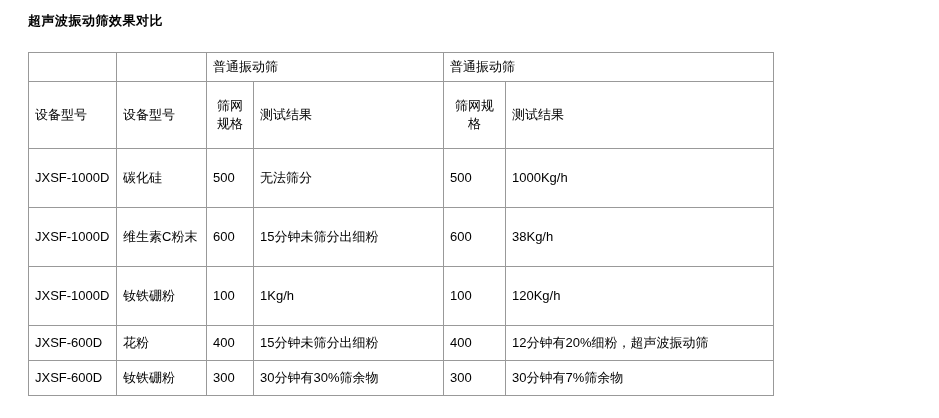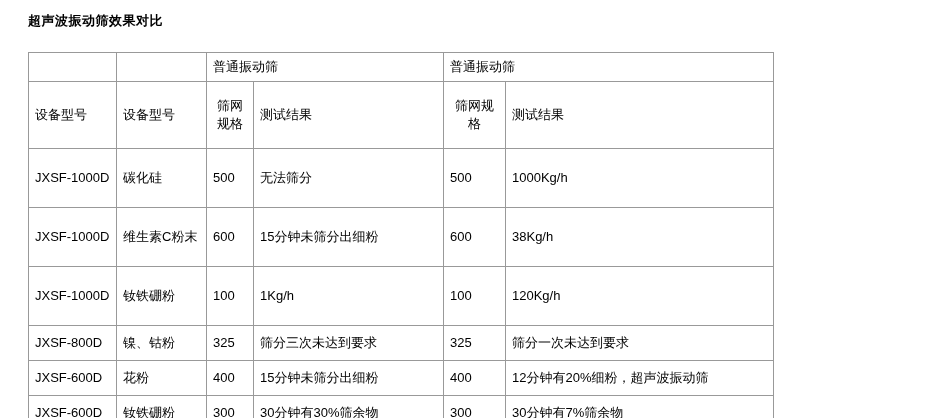--- a/index.html
+++ b/index.html
@@ -126,28 +126,20 @@
 
         <tr class="row-tall">
           <td class="vmid">JXSF-1000D</td>
           <td class="vmid">钕铁硼粉</td>
           <td class="vmid">100</td>
           <td class="vmid">1Kg/h</td>
           <td class="vmid">100</td>
           <td class="vmid">120Kg/h</td>
         </tr>
 
-        <tr class="row-short">
-          <td class="vmid">JXSF-800D</td>
-          <td class="vmid">镍、钴粉</td>
-          <td class="vmid">325</td>
-          <td class="vmid">筛分三次未达到要求</td>
-          <td class="vmid">325</td>
-          <td class="vmid">筛分一次未达到要求</td>
-        </tr>
 
         <tr class="row-short">
           <td class="vmid">JXSF-600D</td>
           <td class="vmid">花粉</td>
           <td class="vmid">400</td>
           <td class="vmid">15分钟未筛分出细粉</td>
           <td class="vmid">400</td>
           <td class="vmid">12分钟有20%细粉，超声波振动筛</td>
         </tr>
 

